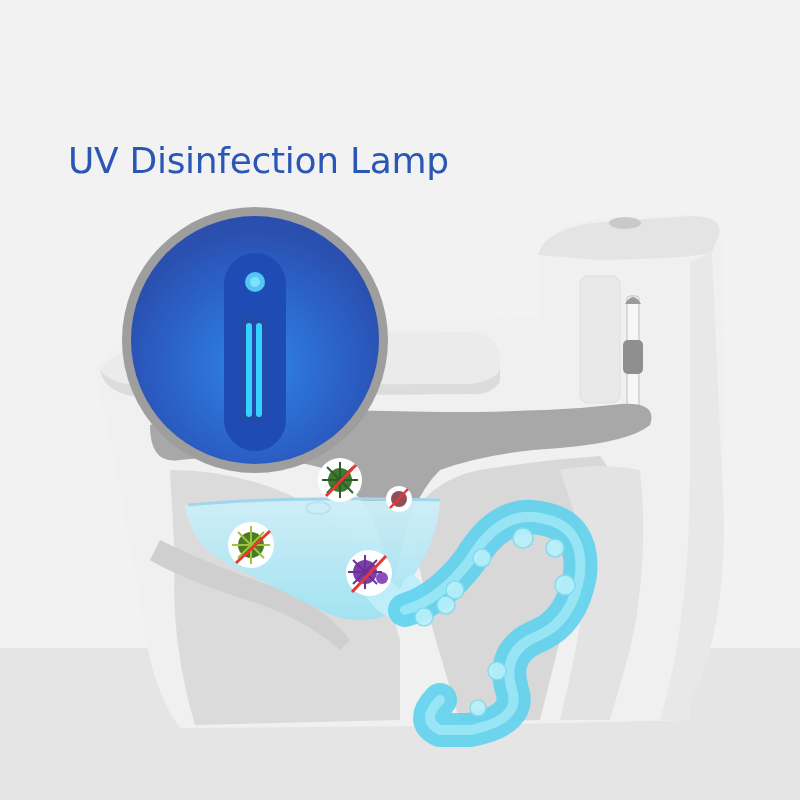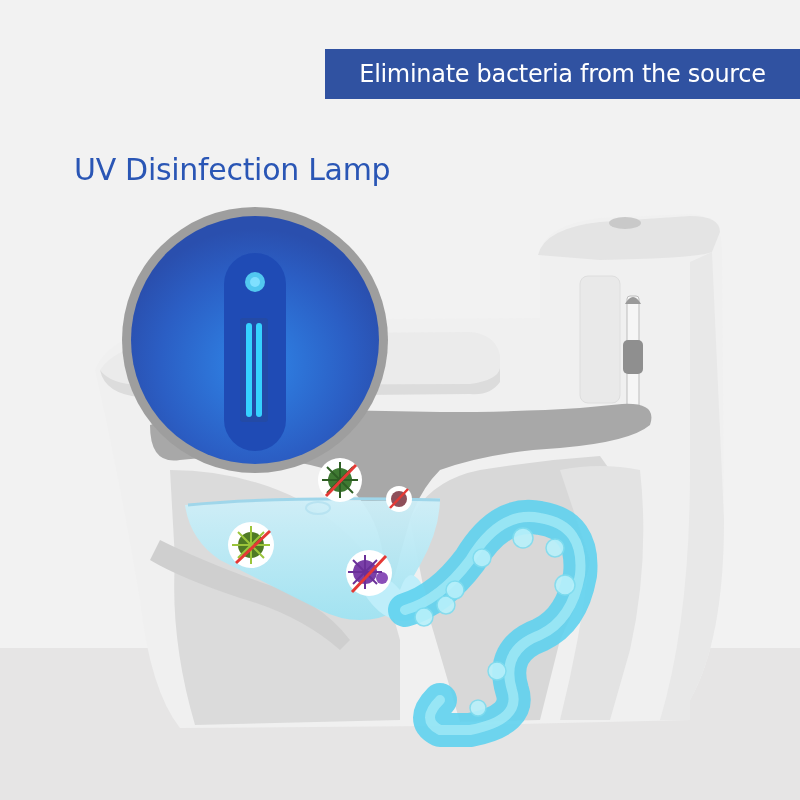--- a/index.html
+++ b/index.html
@@ -1,21 +1,21 @@
 <!DOCTYPE html>
 <html><head>
 <meta charset="utf-8">
 <style>
   html, body { margin: 0; padding: 0; }
   body { width: 800px; height: 800px; overflow: hidden; background: #f2f2f2; font-family: "DejaVu Sans", "Liberation Sans", sans-serif; }
   .stage { position: relative; width: 800px; height: 800px; background: #f2f2f2; overflow: hidden; }
   .floor { position: absolute; left: 0; top: 648px; width: 800px; height: 152px; background: #e6e5e5; }
   .banner { position: absolute; left: 325px; top: 49px; width: 475px; height: 50px; display: flex; align-items: center; justify-content: center; }
   .banner-text { color: #ffffff; font-size: 24px; letter-spacing: -0.3px; white-space: nowrap; }
-  .headline { position: absolute; left: 74px; top: 140px; font-size: 30px; letter-spacing: -0.3px; white-space: nowrap; margin-top: 12px; }
+  .headline { position: absolute; left: 68px; top: 140px; font-size: 36px; letter-spacing: -0.3px; white-space: nowrap; }
   svg.art { position: absolute; left: 0; top: 0; }
 </style>
 </head>
 <body>
 
 <div class="stage">
   <div class="floor"></div>
 
   <svg class="art" width="800" height="800" viewBox="0 0 800 800">
     <defs>
@@ -129,18 +129,15 @@
           <line x1="365" y1="555" x2="365" y2="589"></line>
             <line x1="348" y1="572" x2="382" y2="572"></line>
           <line x1="353" y1="560" x2="377" y2="584"></line>
             <line x1="377" y1="560" x2="353" y2="584"></line>
         </g>
         <line x1="352" y1="592" x2="386" y2="556" stroke="#e53935" stroke-width="3"></line>
       </g>
     </g>
   </svg>
 
-  <div class="banner" id="banner" style="background: rgb(48, 82, 161);">
-    <span class="banner-text" style="color: rgb(255, 255, 255);">Eliminate bacteria from the source</span>
-  </div>
 
   <div class="headline" id="headline" style="color: rgb(42, 86, 181);">UV Disinfection Lamp</div>
 </div>
 
 </body></html>

